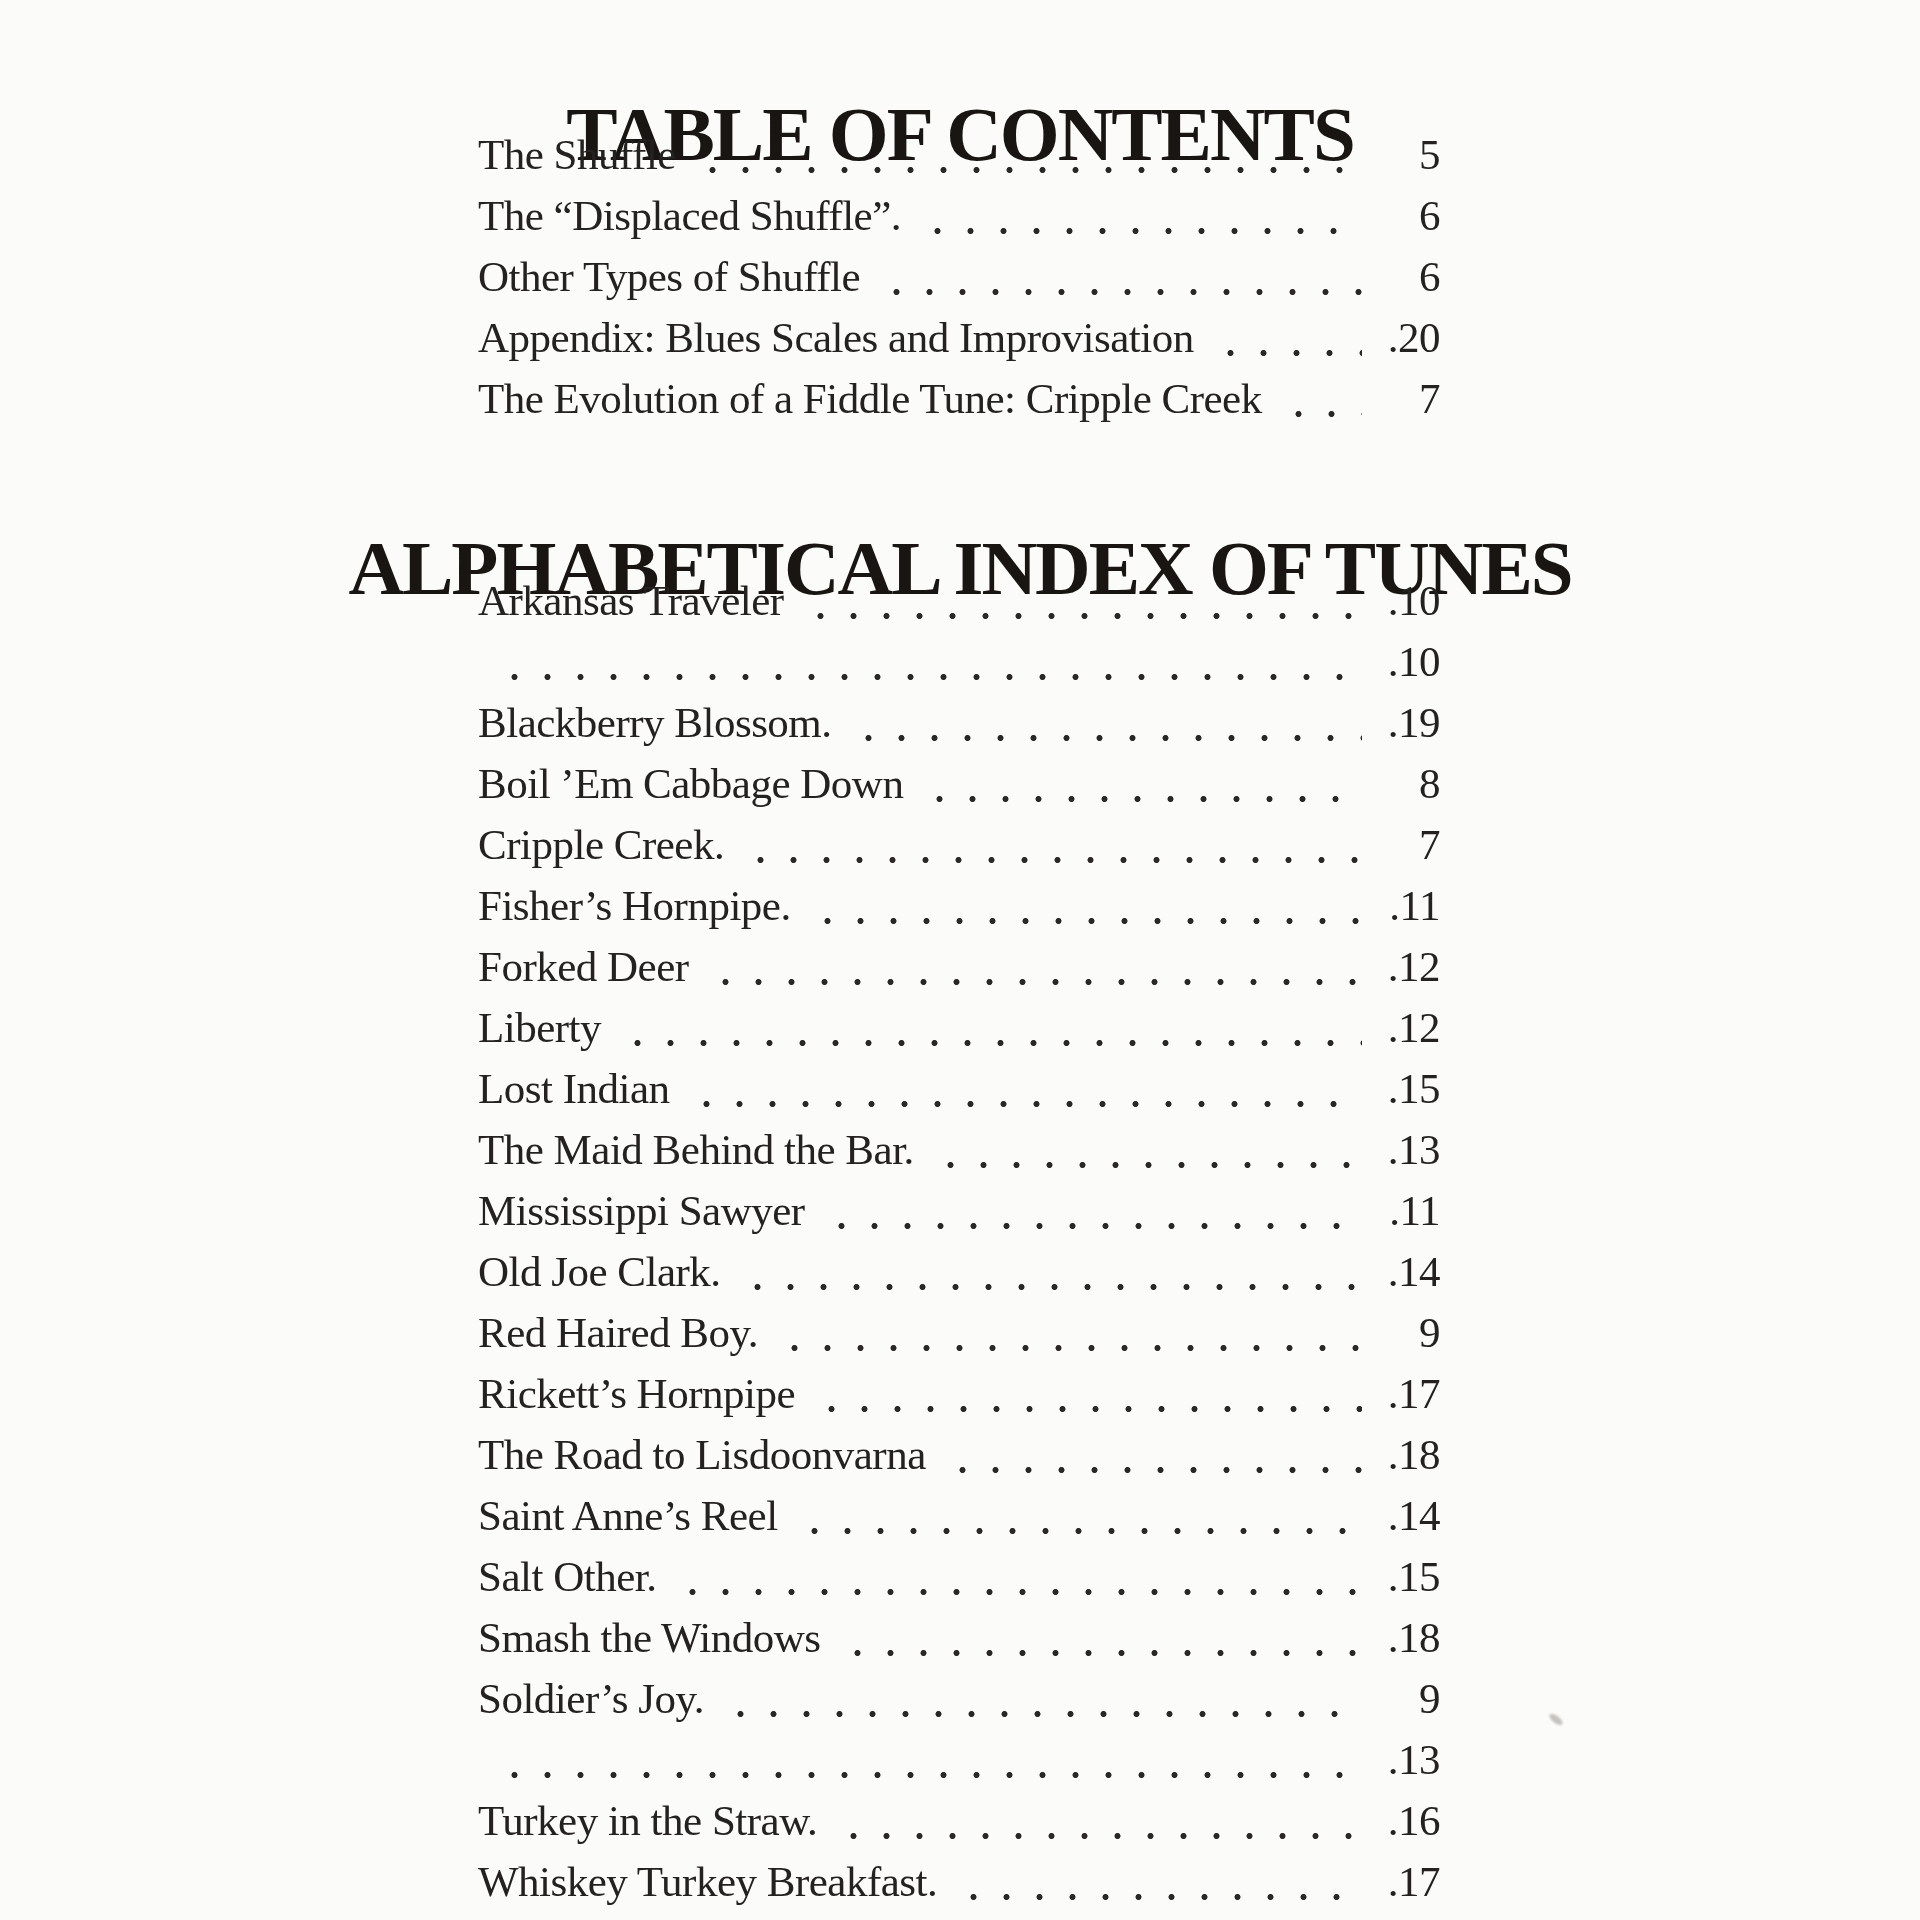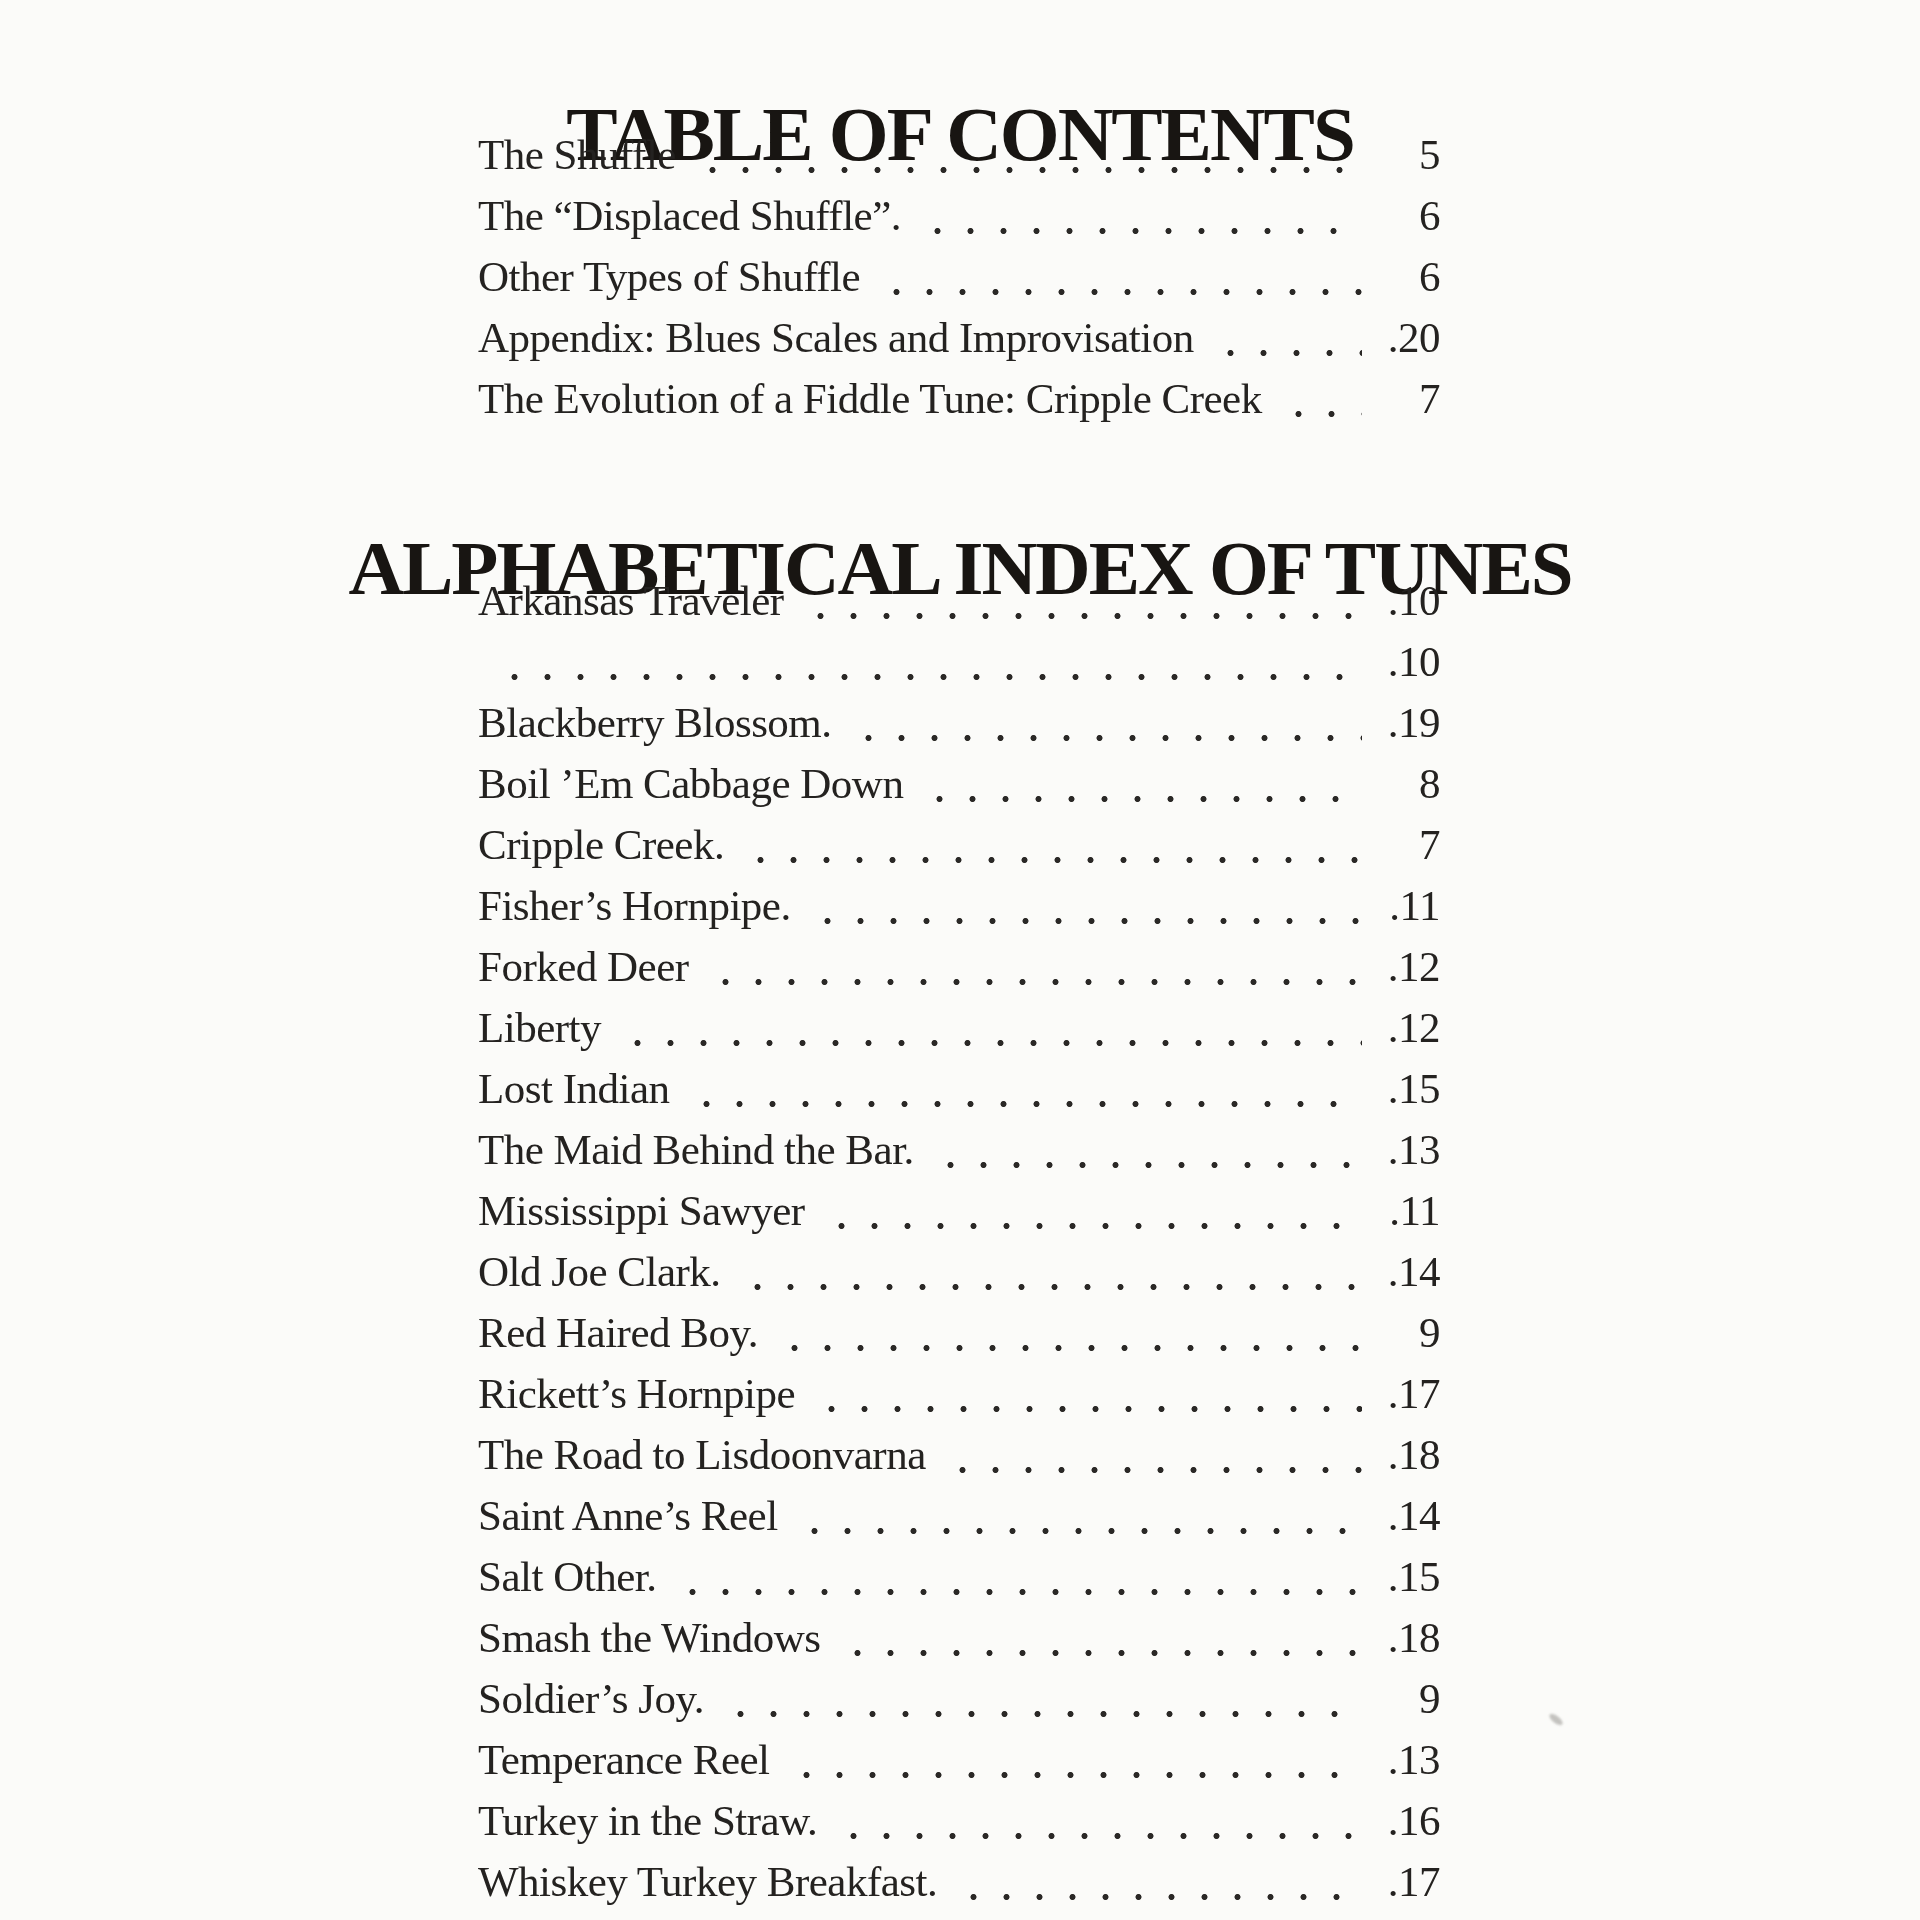--- a/index.html
+++ b/index.html
@@ -242,21 +242,20 @@
         <span class="pagenum">.18</span>
       </div>
 
       <div class="row">
         <span class="label">Soldier’s Joy.</span>
         <span class="dots"></span>
         <span class="pagenum">9</span>
       </div>
 
       <div class="row">
-        <span class="label">Temperance Reel</span>
         <span class="dots"></span>
         <span class="pagenum">.13</span>
       </div>
 
       <div class="row">
         <span class="label">Turkey in the Straw.</span>
         <span class="dots"></span>
         <span class="pagenum">.16</span>
       </div>
 

